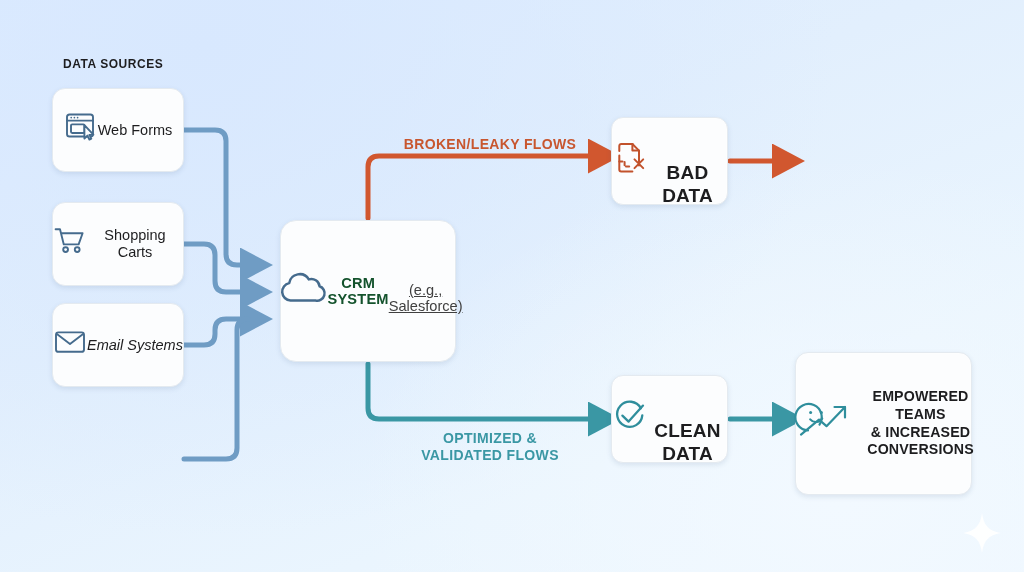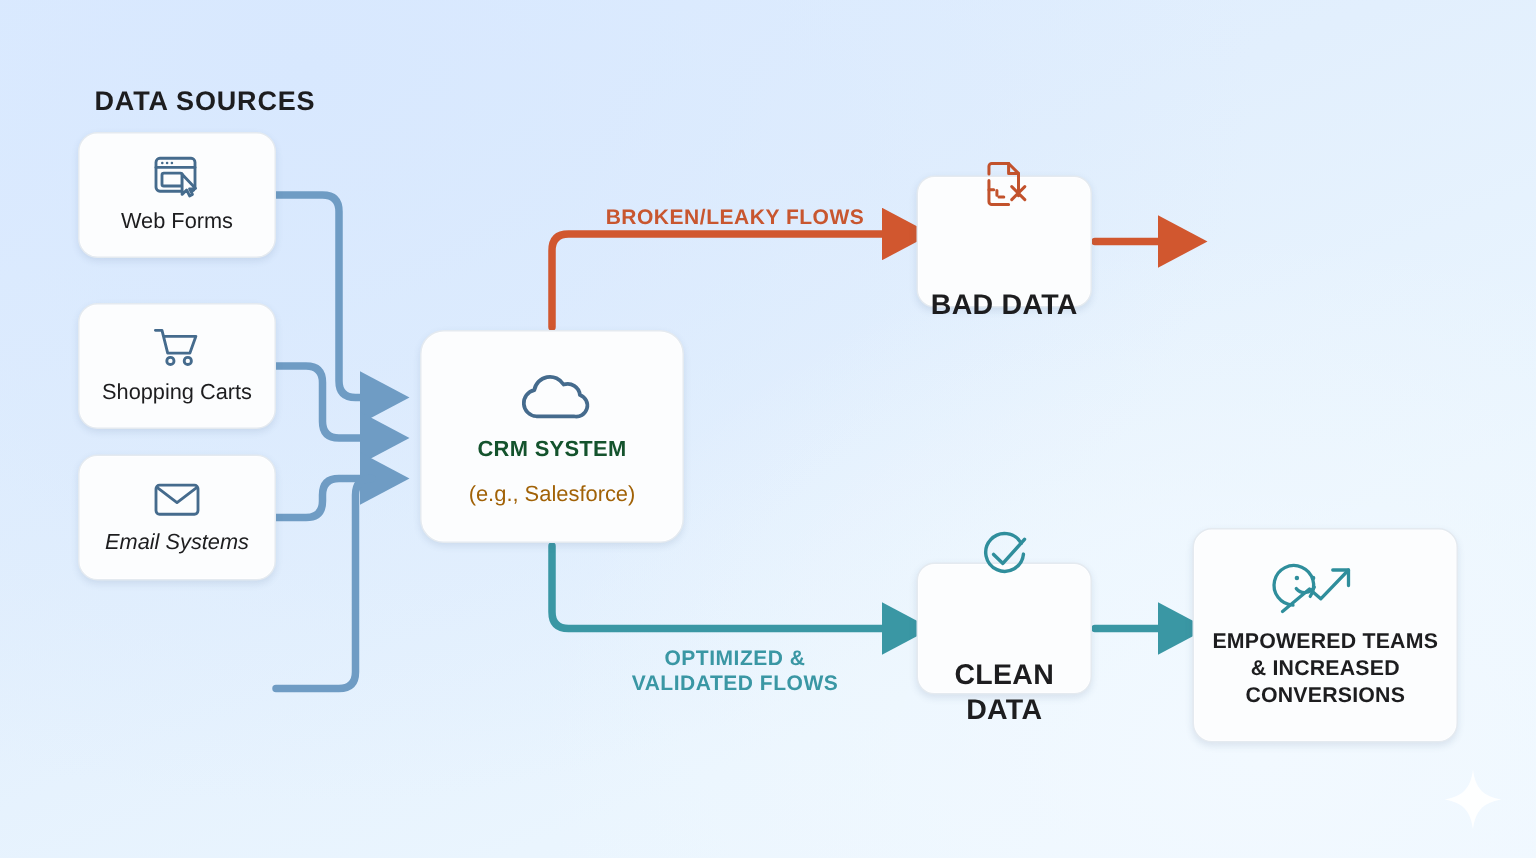--- a/index.html
+++ b/index.html
@@ -16,58 +16,58 @@
       linear-gradient(158deg, #dcebff 0%, #e2effd 38%, #eaf5fe 72%, #eef7ff 100%);
   }
   #links{position:absolute;inset:0;width:1024px;height:572px;}
 
   .node{
     position:absolute;
     background:#fcfdfe;
     border:1px solid #e4eaf0;
     border-radius:14px;
     box-shadow:0 2px 5px rgba(60,90,130,.13), 0 0 0 .5px rgba(255,255,255,.8) inset;
-    display:flex;flex-direction:column;align-items:center;justify-content:center;
+    display:flex;flex-direction:row;align-items:center;justify-content:center;
     box-sizing:border-box;
     text-align:center;
   }
   .node .ico{display:block;line-height:0;}
   .node .lbl{color:#1d1d1f;line-height:1.17;}
 
   
   .src{width:132px;height:84px;left:52px;border-radius:13px;}
   .src .ico{margin-bottom:7px;}
   .src .lbl{font-size:14.5px;font-weight:400;}
   #src-web{top:88px;}
   #src-cart{top:202px;}
   #src-mail{top:303px;font-style:italic;}
   #src-api{top:417px;}
   #src-api .lbl{line-height:1.25;}
 
   
   #crm{left:280px;top:220px;width:176px;height:142px;border-radius:16px;}
   #crm .ico{margin-bottom:9px;}
   #crm .t1{font-size:14.6px;font-weight:700;letter-spacing:.2px;color:#14532d;}
-  #crm .t2{font-size:14.6px;font-weight:400;color:#a16207;margin-top:14px;}
+  #crm .t2{font-size:14.6px;font-weight:400;color:#404040;margin-top:14px;text-decoration:underline;}
 
   
   #bad{left:611px;top:117px;width:117px;height:88px;border-radius:12px;}
   #clean{left:611px;top:375px;width:117px;height:88px;border-radius:12px;}
   #bad .ico,#clean .ico{margin-bottom:6px;}
   #bad .lbl,#clean .lbl{font-size:19px;font-weight:600;letter-spacing:.2px;margin-top:47px;}
 
   
   #frust{left:795px;top:112px;width:177px;height:118px;border-radius:13px;}
   #emp{left:795px;top:352px;width:177px;height:143px;border-radius:13px;}
   #frust .ico,#emp .ico{margin-bottom:7px;}
   #frust .lbl,#emp .lbl{font-size:14.2px;font-weight:600;letter-spacing:.15px;line-height:1.25;}
 
   #heading{
     position:absolute;left:63px;top:57px;
-    font-size:18px;font-weight:700;letter-spacing:.55px;color:#1d1d1f;
+    font-size:12px;font-weight:700;letter-spacing:.55px;color:#1d1d1f;
   }
   .edge-label{position:absolute;text-align:center;line-height:1.2;}
   #lbl-broken{left:330px;top:136px;width:320px;font-size:14px;font-weight:700;letter-spacing:.35px;color:#c8562f;}
   #lbl-opt{left:330px;top:430px;width:320px;font-size:14px;font-weight:700;letter-spacing:.35px;color:#3a97a4;}
 
   #sparkle{position:absolute;left:962px;top:512px;width:40px;height:42px;}
 </style>
 </head>
 <body>
 

